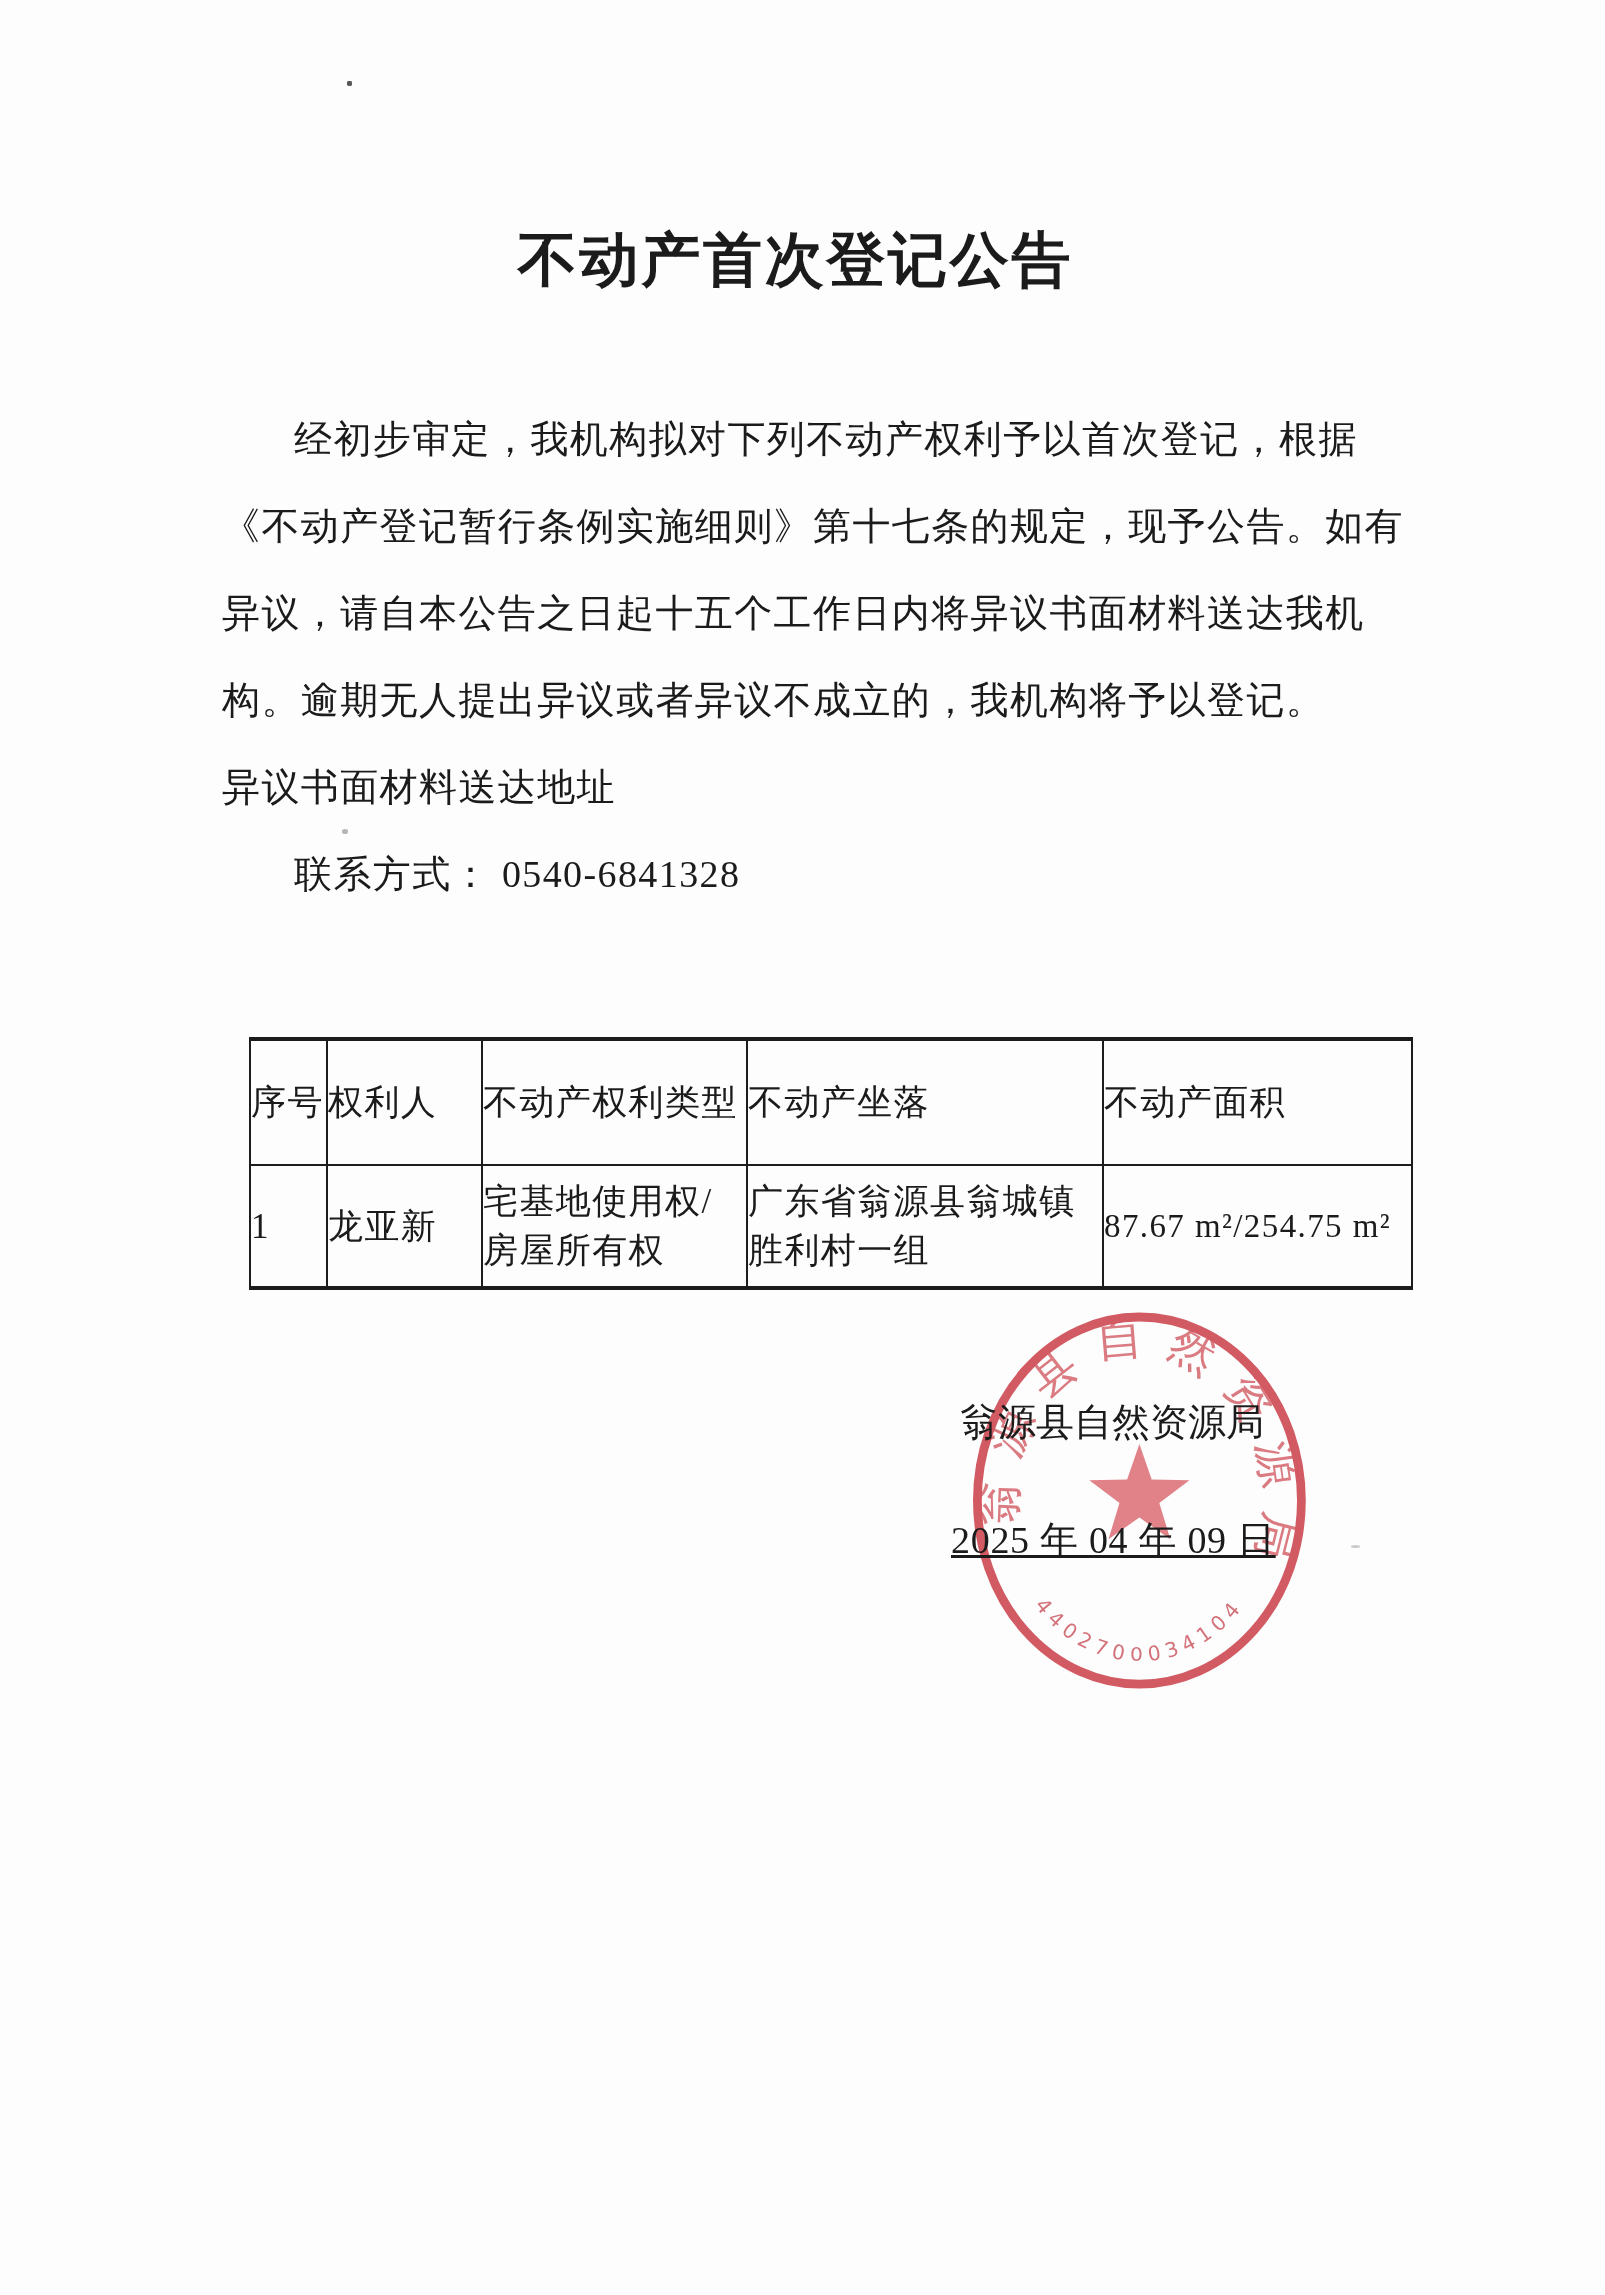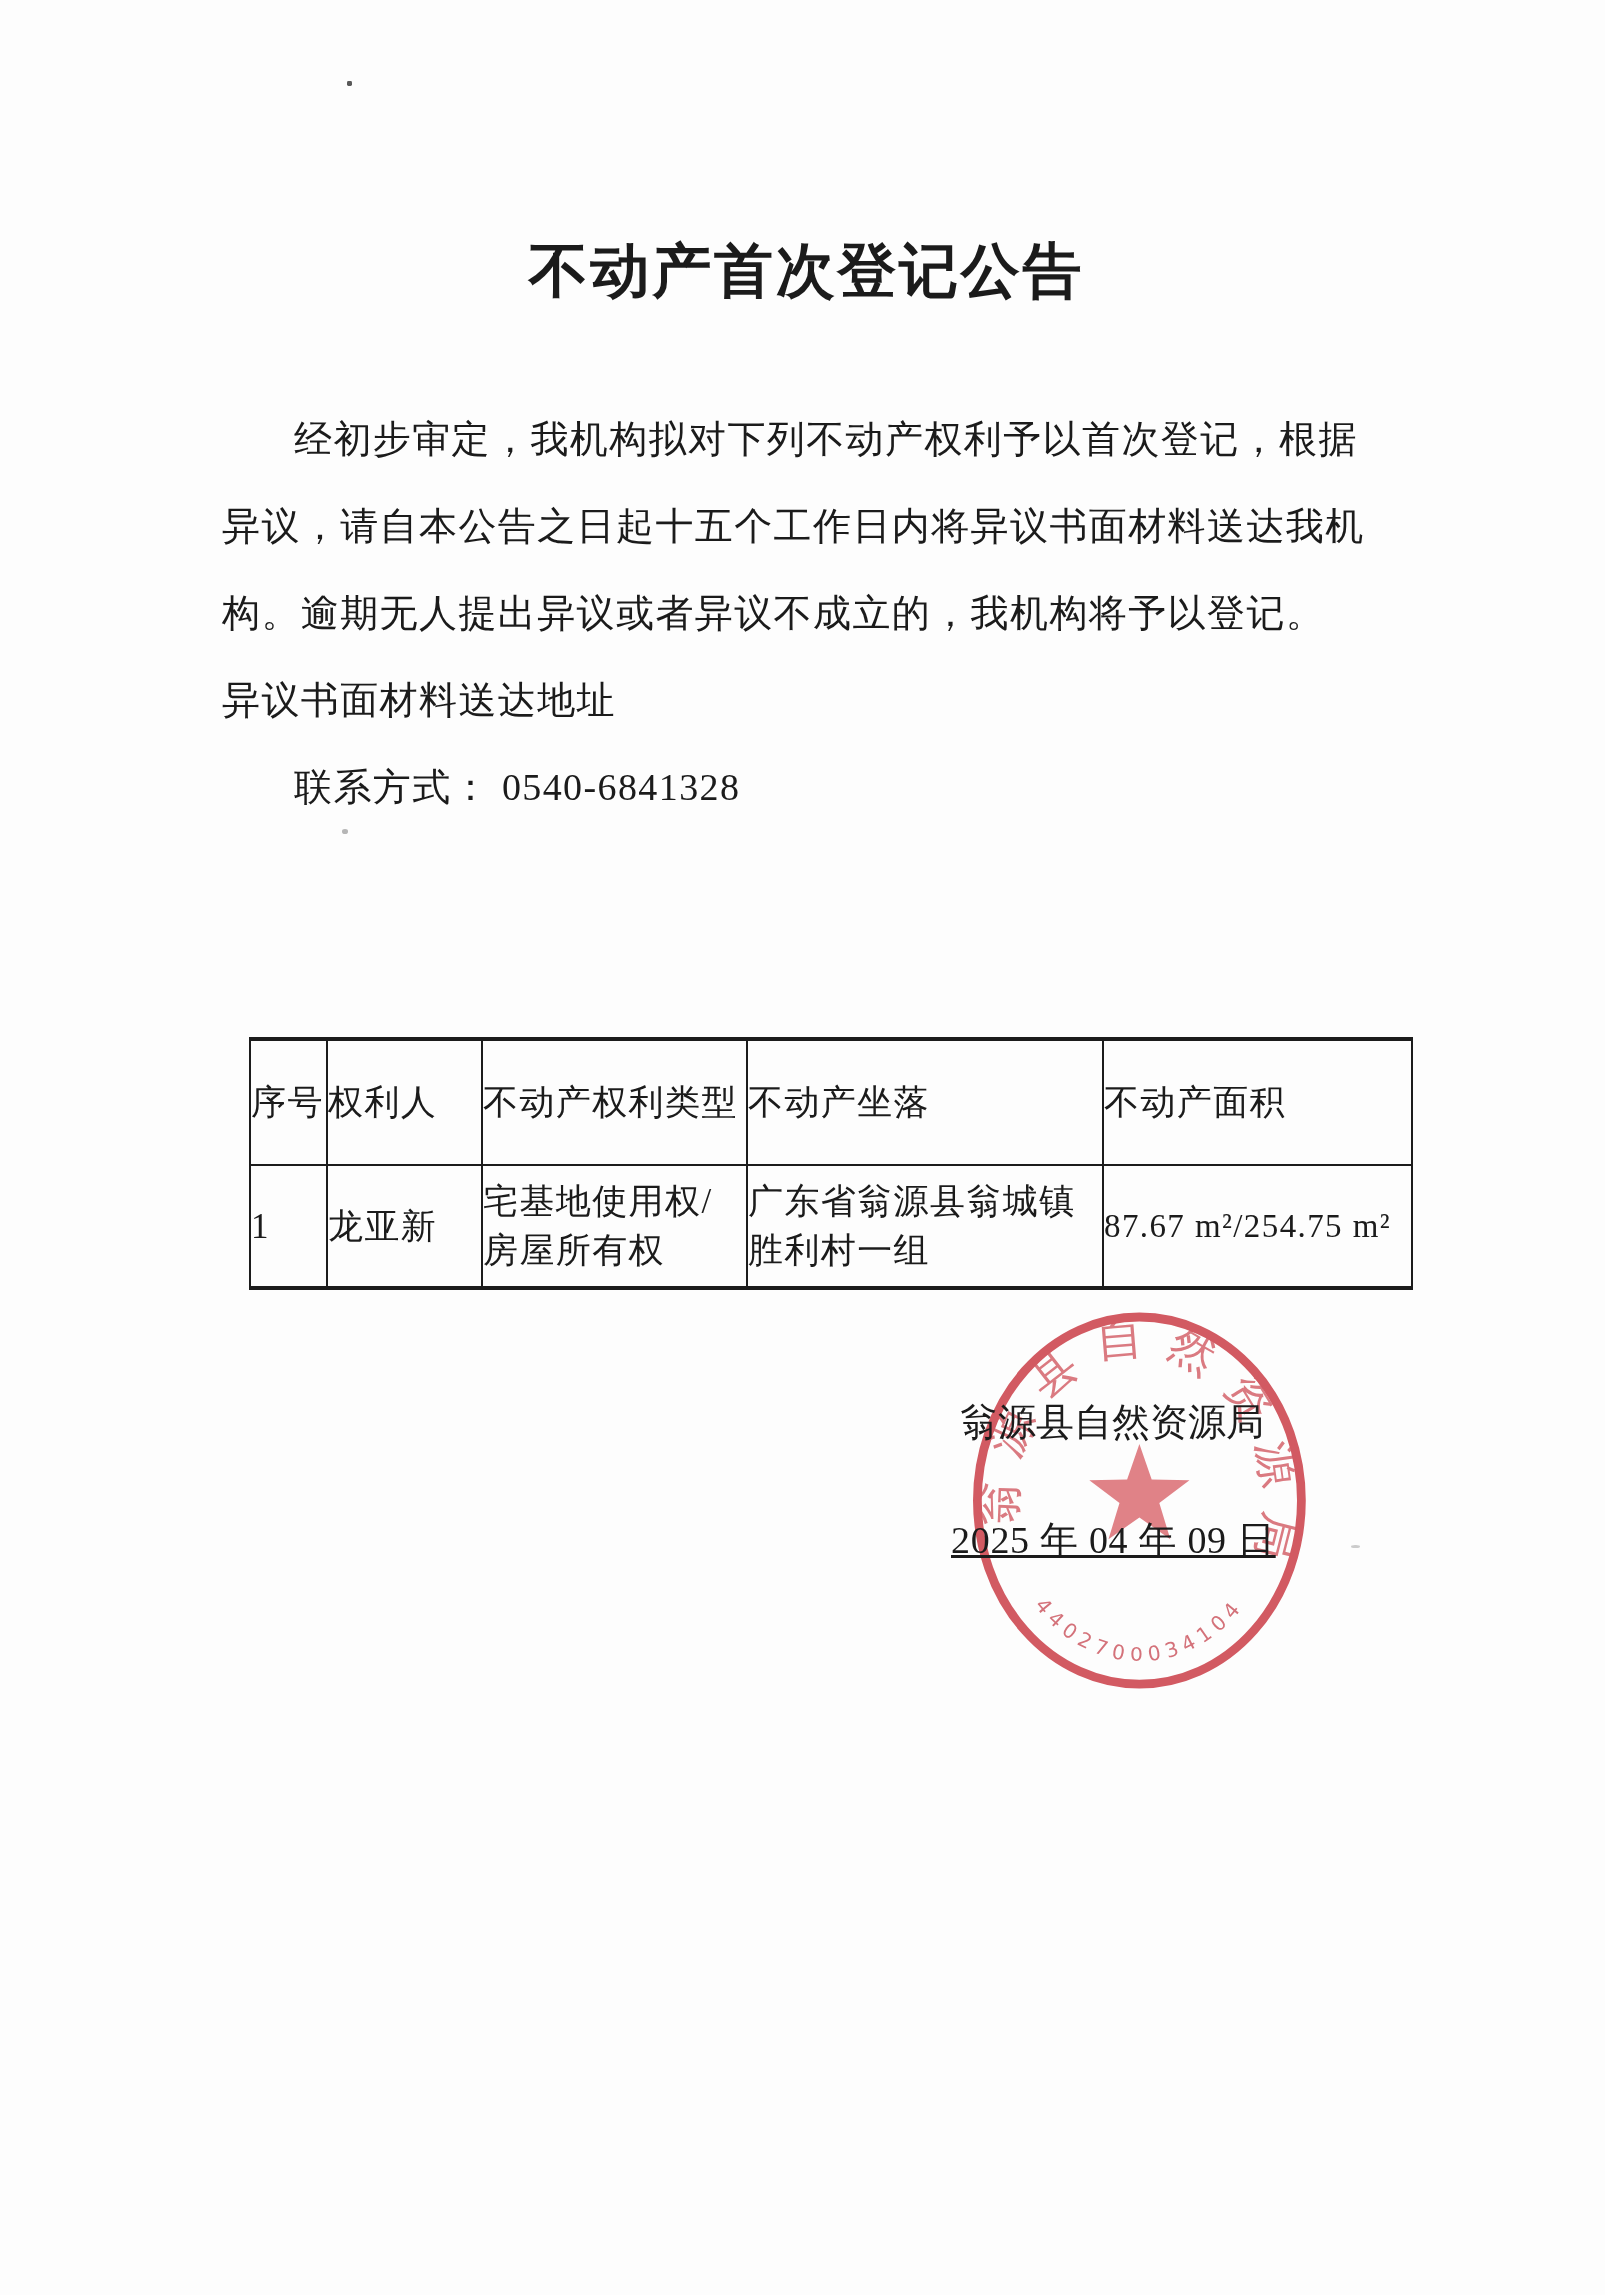--- a/index.html
+++ b/index.html
@@ -13,21 +13,21 @@
   }
 
   
   .speck { position:absolute; }
   .s1 { left:347px; top:81px;  width:5.4px;  height:5.4px; background:#3c3c3c; border-radius:1.4px; opacity:.85; }
   .s2 { left:342px; top:829px; width:6px;  height:4.7px; background:#7c7c7c; border-radius:50%; opacity:.55; }
   .s3 { left:1351px; top:1545px; width:8.8px; height:3.4px; background:#9c9c9c; border-radius:50%; opacity:.5; }
 
   .title {
     position:absolute; top:223px; left:0; width:1591px;
-    margin:11px; text-align:center;
+    margin:0; text-align:center;
     font-size:59px; line-height:74px; font-weight:bold;
     letter-spacing:2.7px;
   }
 
   .body-text { position:absolute; top:396px; left:222px; width:1192px; }
   .bline {
     height:87px; line-height:87px;
     font-size:38px; letter-spacing:1.4px;
     white-space:nowrap;
   }
@@ -88,20 +88,21 @@
 <div class="page">
 
   <div class="speck s1"></div>
   <div class="speck s2"></div>
   <div class="speck s3"></div>
 
   <h1 class="title">不动产首次登记公告</h1>
 
   <div class="body-text">
     <div class="bline indent">经初步审定，我机构拟对下列不动产权利予以首次登记，根据</div>
+    <div class="bline">《不动产登记暂行条例实施细则》第十七条的规定，现予公告。如有</div>
     <div class="bline">异议，请自本公告之日起十五个工作日内将异议书面材料送达我机</div>
     <div class="bline">构。逾期无人提出异议或者异议不成立的，我机构将予以登记。</div>
     <div class="bline">异议书面材料送达地址</div>
     <div class="bline indent">联系方式：  0540-6841328</div>
   </div>
 
   <table class="reg-table">
     <colgroup>
       <col class="col-seq">
         <col class="col-holder">

